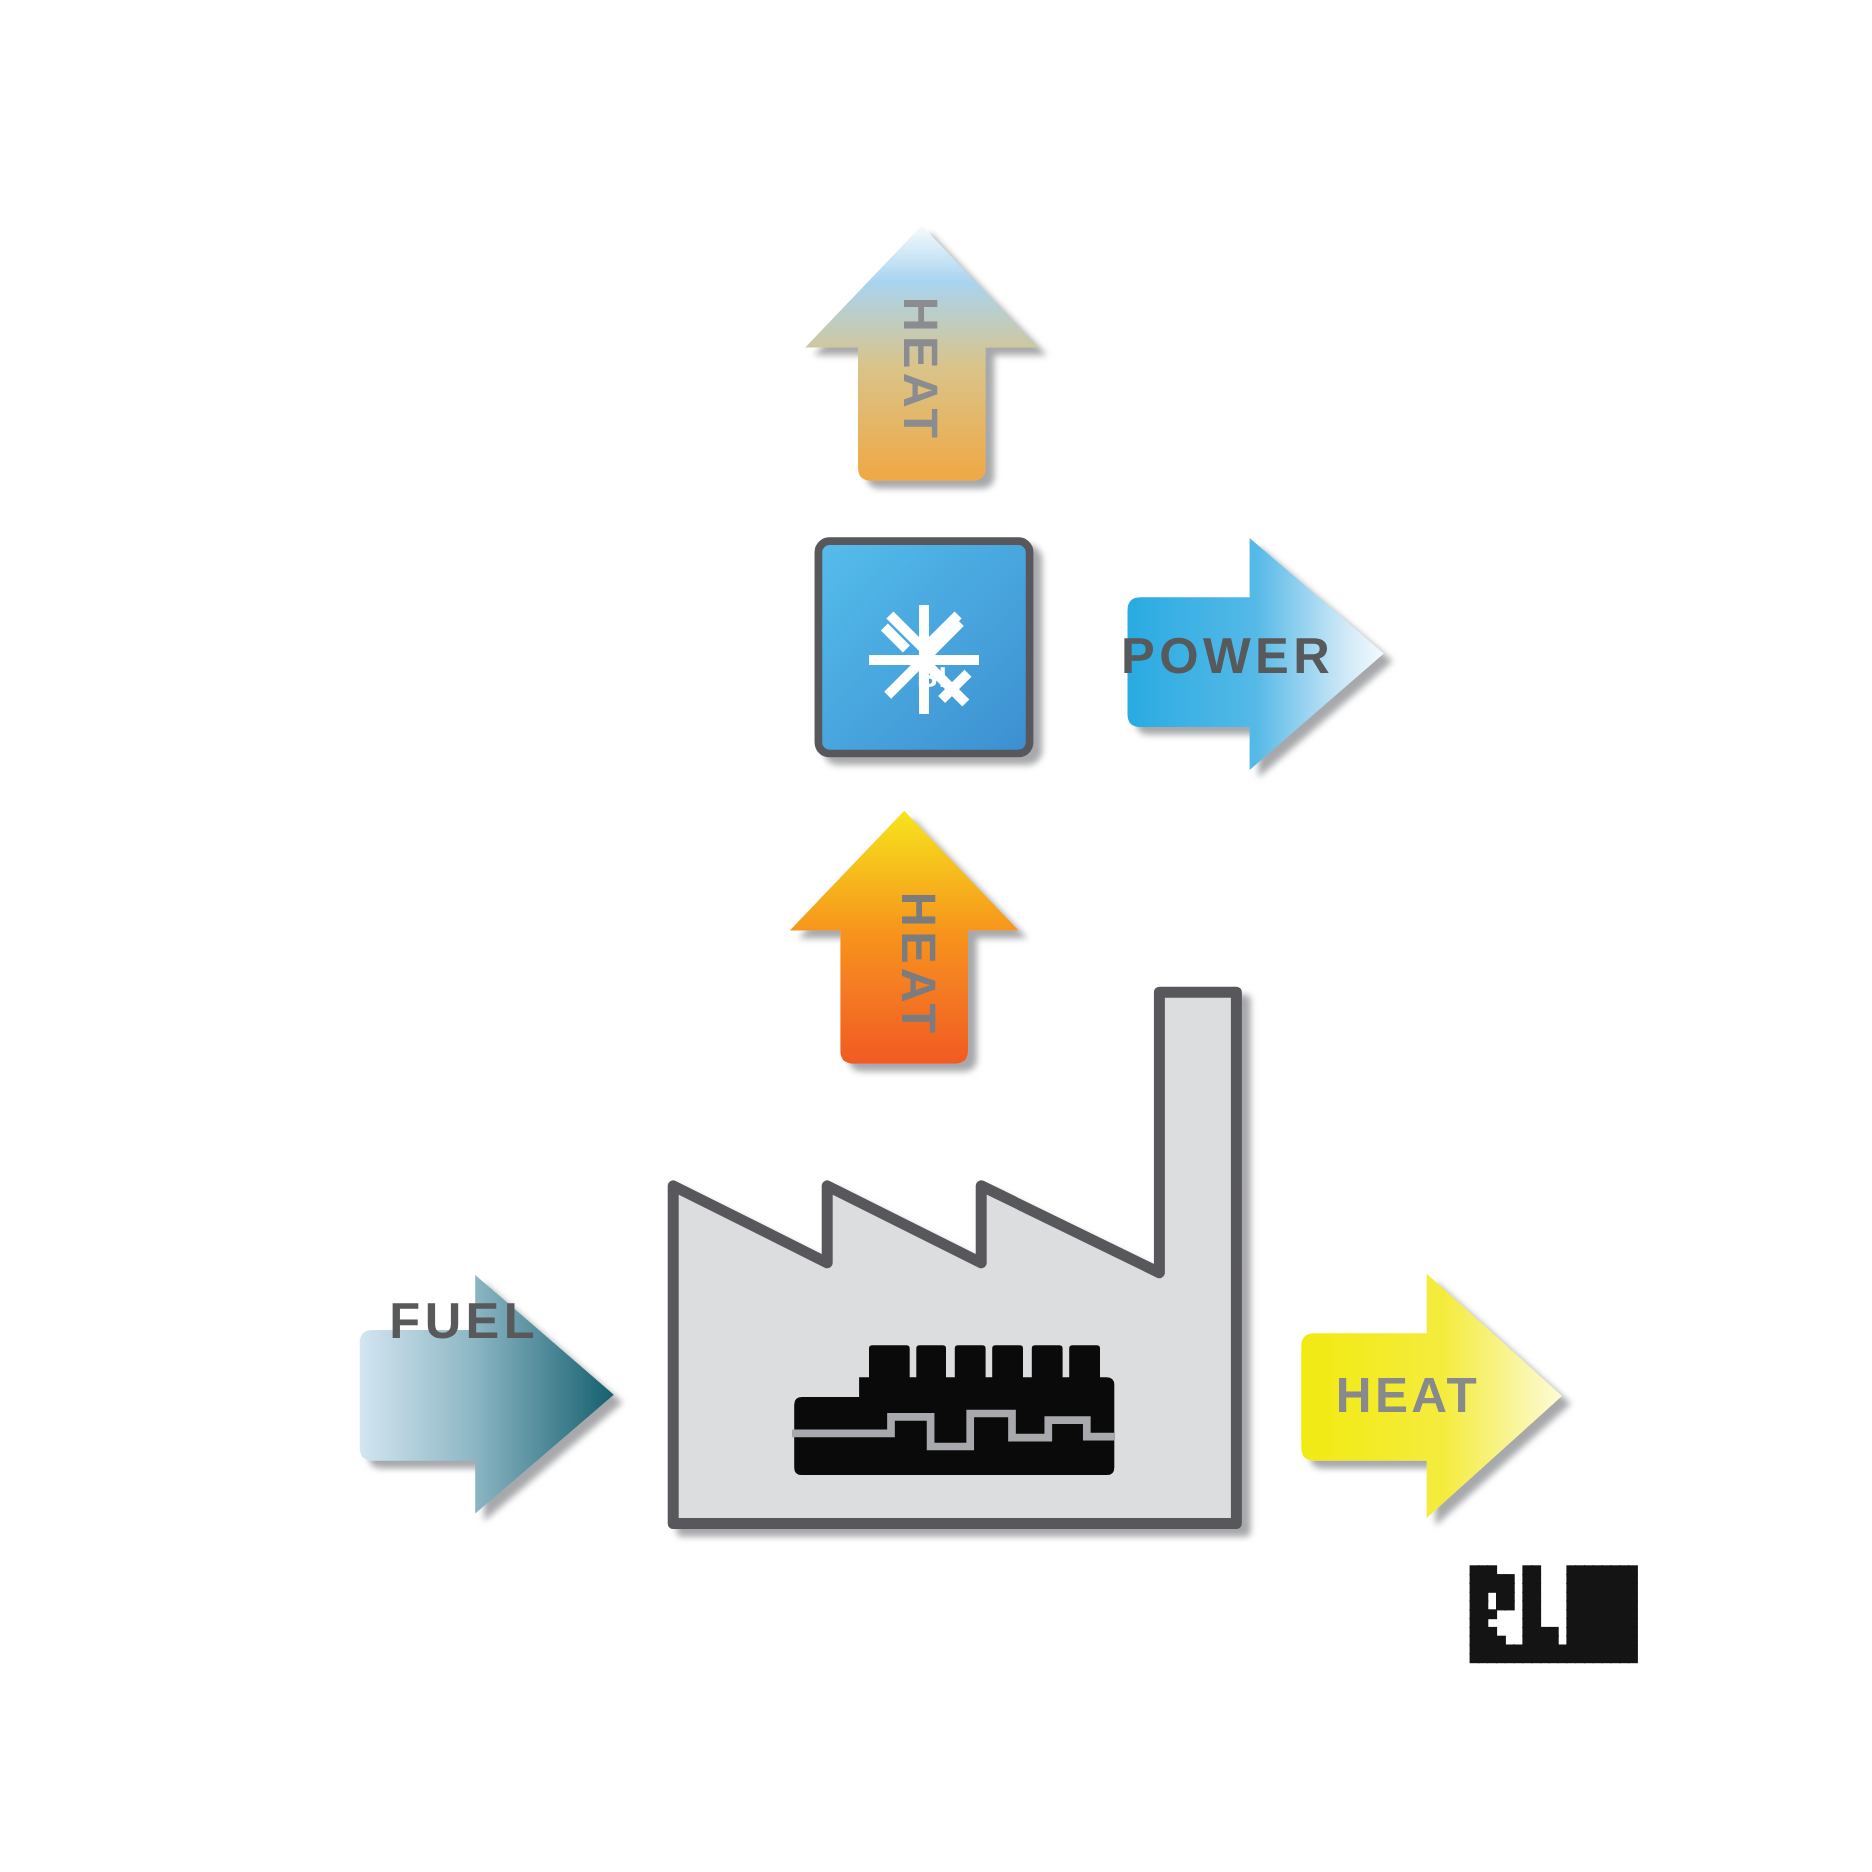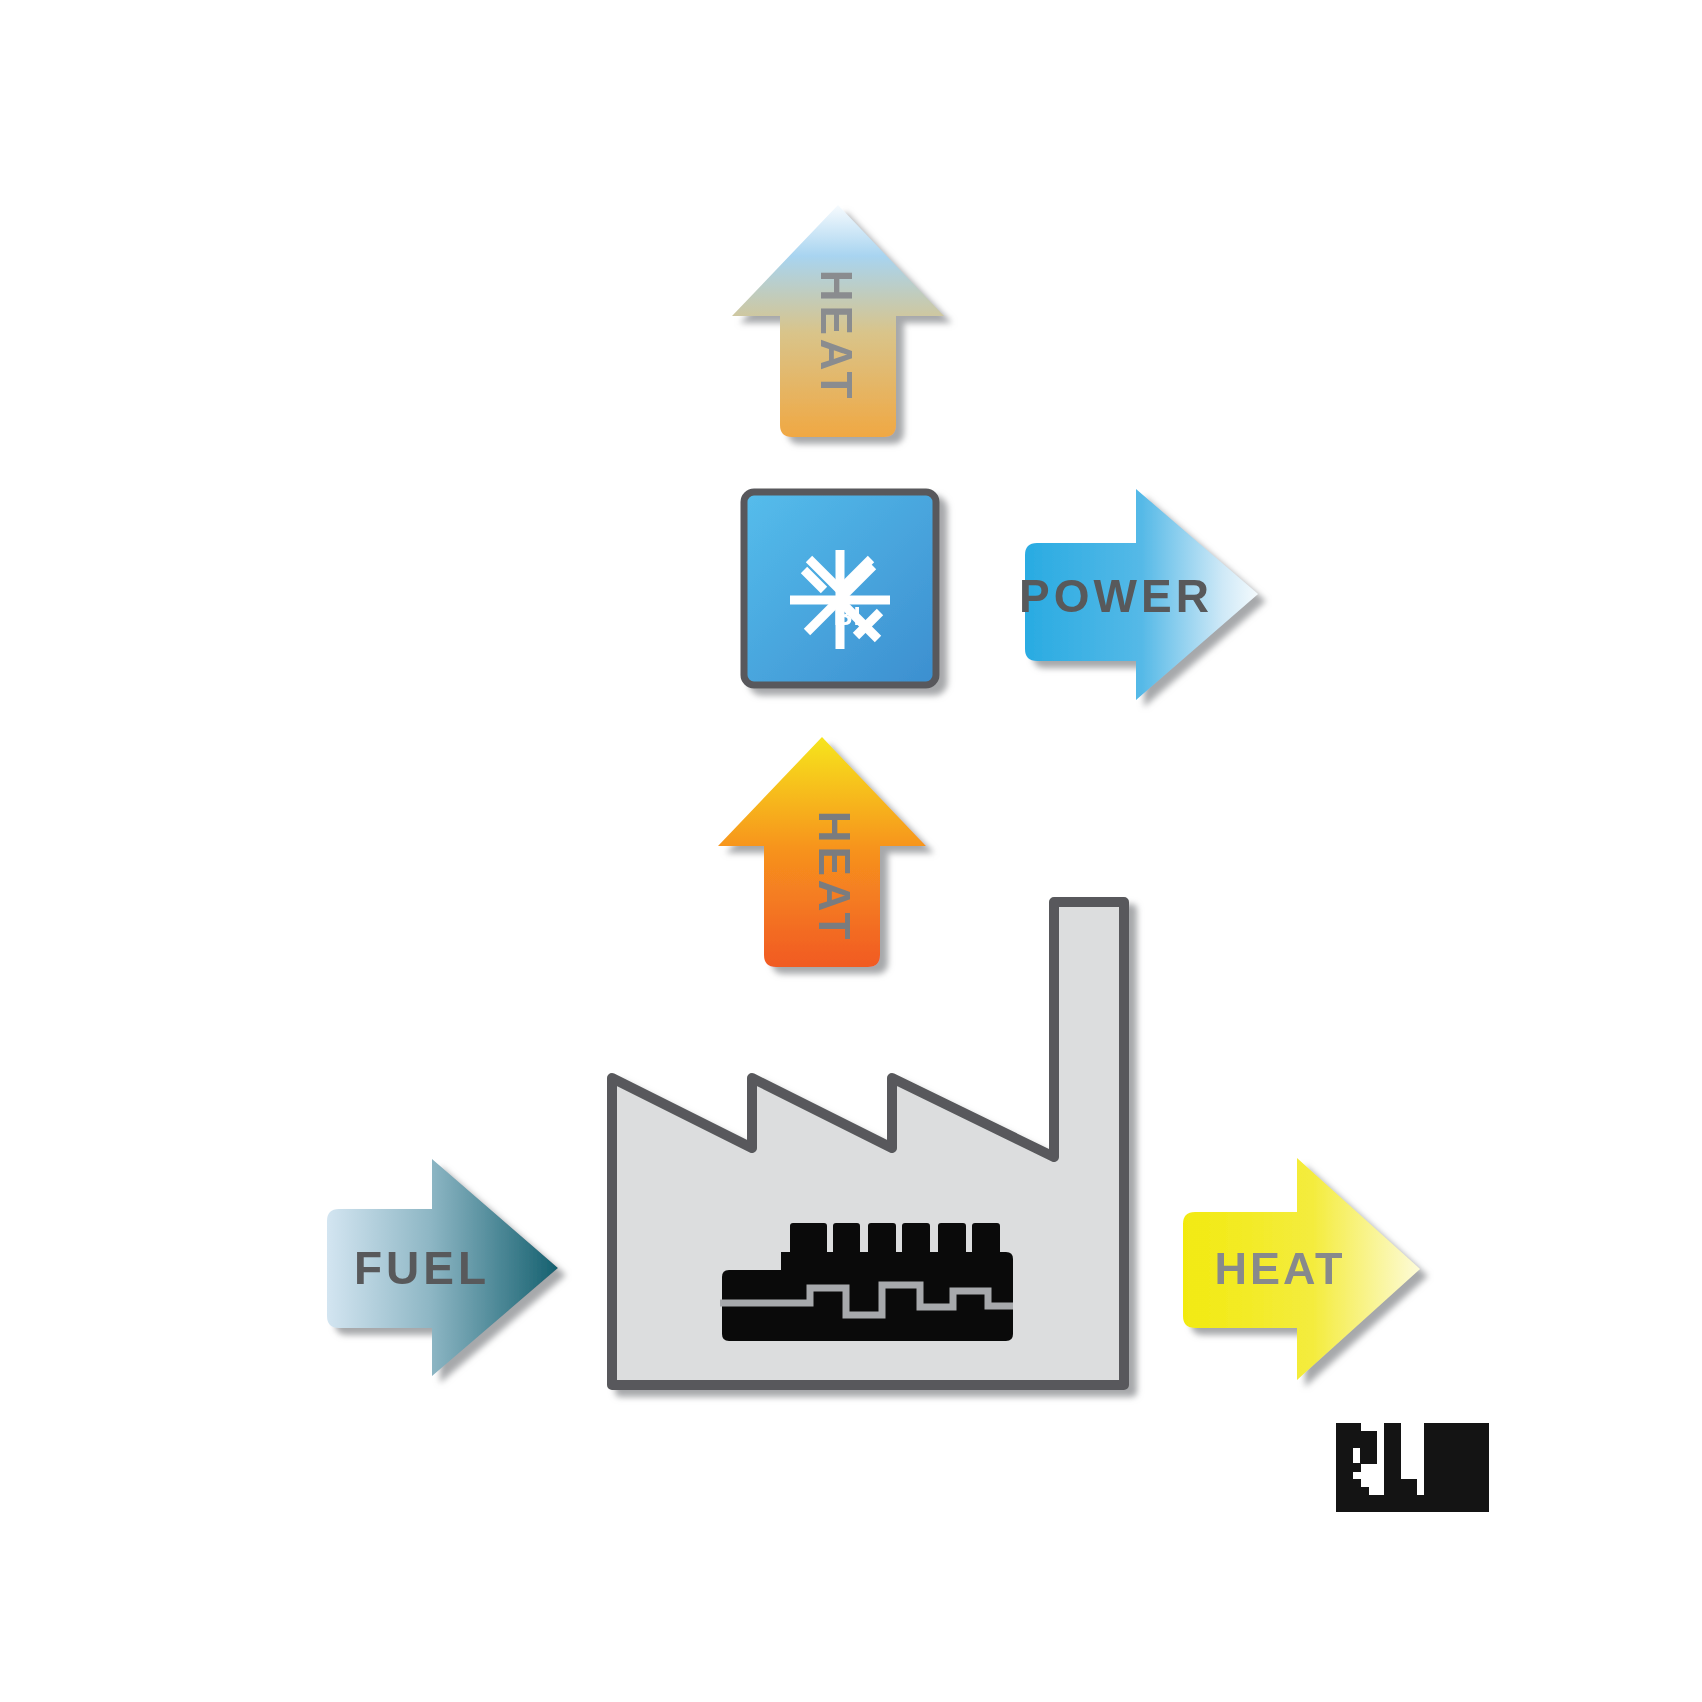--- a/index.html
+++ b/index.html
@@ -93,21 +93,21 @@
 
   <path filter="url(#sh)" d="M1195 1212 L1297 1212 L1297 1158 L1420 1269 L1297 1380 L1297 1328 L1195 1328 Q1183 1328 1183 1316 L1183 1224 Q1183 1212 1195 1212 Z" fill="url(#gradPower)"></path>
 </svg>
 
 <div class="label vertical" style="left: 836px; top: 336px; font-size: 44px; color: rgb(138, 140, 143);">HEAT</div>
 
 <div class="label vertical" style="left: 834px; top: 877px; font-size: 44px; color: rgb(122, 124, 127);">HEAT</div>
 
 <div class="label" style="left: 1116px; top: 596px; color: rgb(88, 89, 91);">POWER</div>
 
-<div class="label" style="left: 422px; top: 1268px; color: rgb(88, 89, 91);">FUEL</div>
+<div class="label" style="left: 422px; top: 1200px; color: rgb(88, 89, 91);">FUEL</div>
 
 <div class="label" style="left: 1280px; top: 1269px; font-size: 45px; letter-spacing: 3px; color: rgb(135, 137, 140);">HEAT</div>
 
 <div class="bl-text" style="left:813px;top:616px;margin-left:39px;">BL</div>
 
 <div class="logo">
       <div style="left: 0px; top: 0px; width: 8.5px; height: 8.5px; background: rgb(20, 20, 20);"></div>
       <div style="left: 8px; top: 0px; width: 8.5px; height: 8.5px; background: rgb(20, 20, 20);"></div>
       <div style="left: 16px; top: 0px; width: 8.5px; height: 8.5px; background: rgb(20, 20, 20);"></div>
       <div style="left: 48px; top: 0px; width: 8.5px; height: 8.5px; background: rgb(20, 20, 20);"></div>

